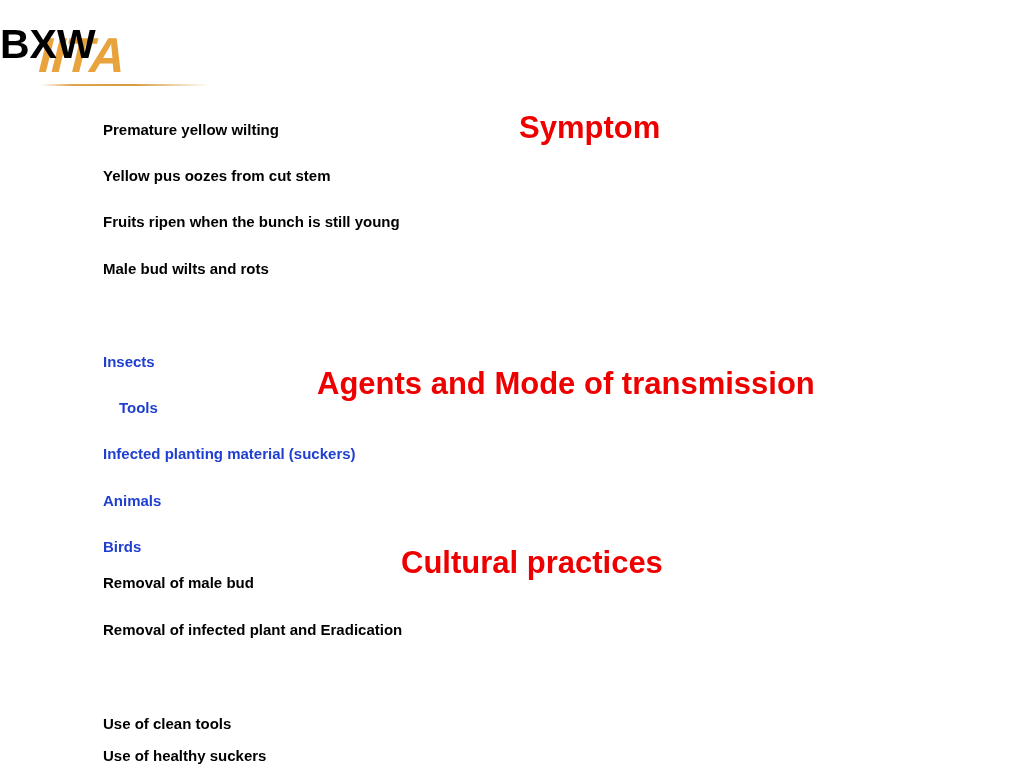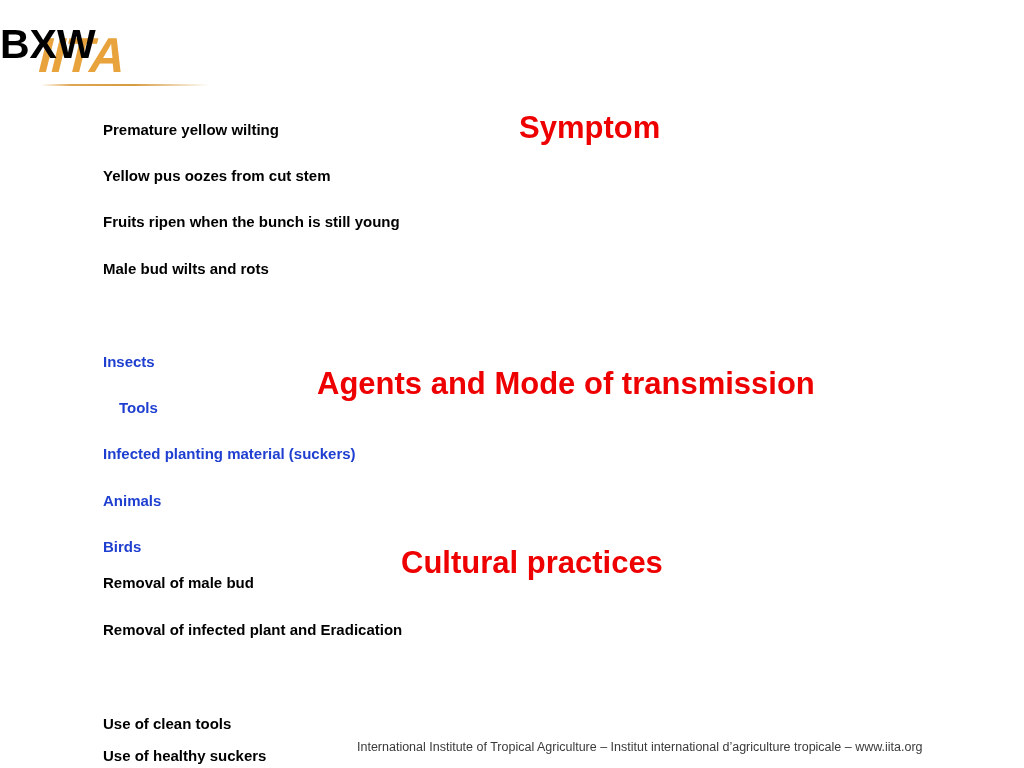--- a/index.html
+++ b/index.html
@@ -152,15 +152,14 @@
   <div class="list-item item-blue" style="top:488px;">Animals</div>
   <div class="list-item item-blue" style="top:534px;">Birds</div>
 
   <div class="red-heading" id="heading-cultural">Cultural practices</div>
 
   <div class="list-item item-black" style="top:570px;">Removal of male bud</div>
   <div class="list-item item-black" style="top:617px;">Removal of infected plant and Eradication</div>
   <div class="list-item item-black" style="top:663px;margin-top:48px;">Use of clean tools</div>
   <div class="list-item item-black" style="top:710px;margin-top:33px;">Use of healthy suckers</div>
 
-  <div id="footer">International Institute of Tropical Agriculture – Institut international d’agriculture tropicale – www.iita.org</div>
 
 </div>
 
 </body></html>

